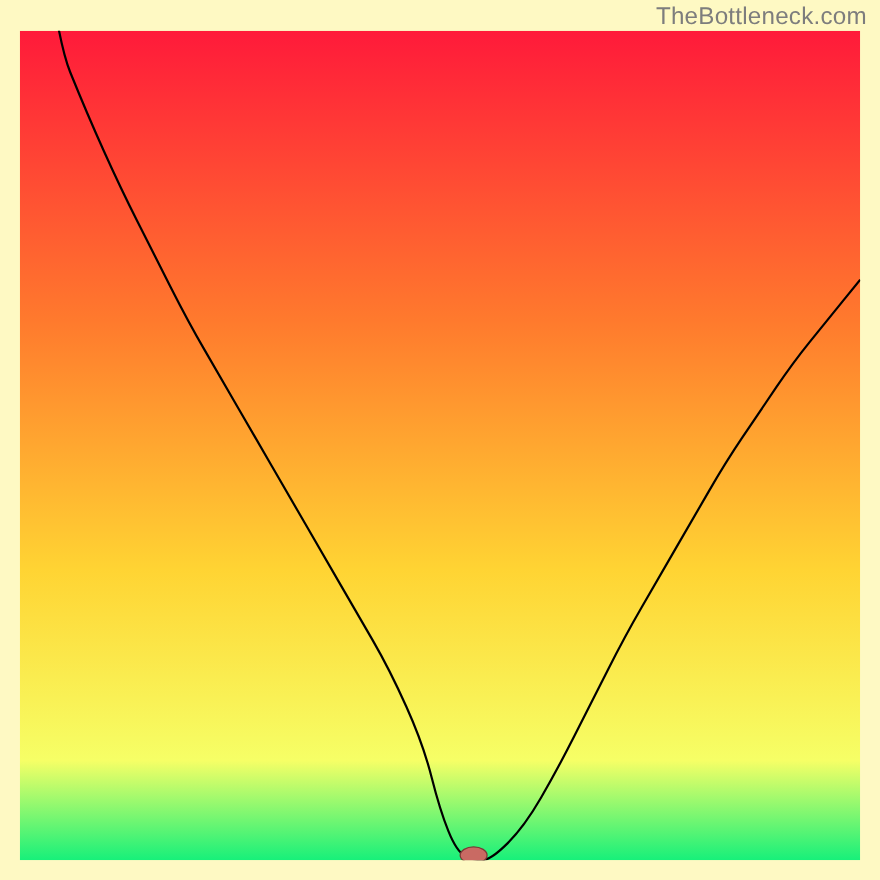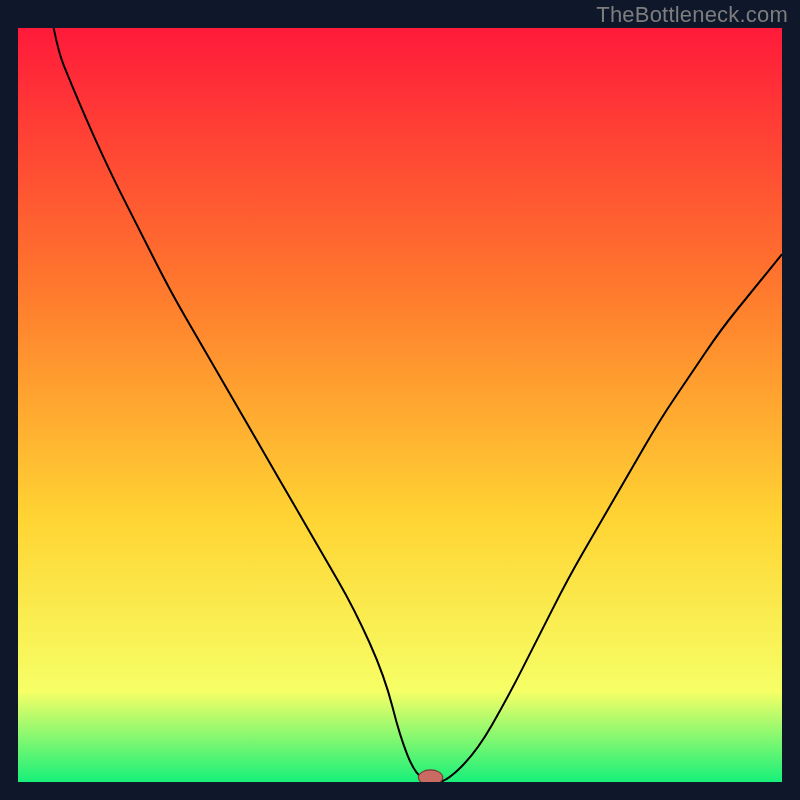--- a/index.html
+++ b/index.html
@@ -8,21 +8,21 @@
     width: 800px;
     height: 800px;
     background: #000;
     overflow: hidden;
     font-family: Arial, Helvetica, sans-serif;
   }
   .frame {
     position: relative;
     width: 800px;
     height: 800px;
-    background: #0f172a;
+    background: #fef9c3;
   }
   .watermark {
     position: absolute;
     top: 2px;
     right: 12px;
     color: #7d7d7d;
     font-size: 22px;
     font-weight: 400;
     letter-spacing: 0.2px;
     user-select: none;

